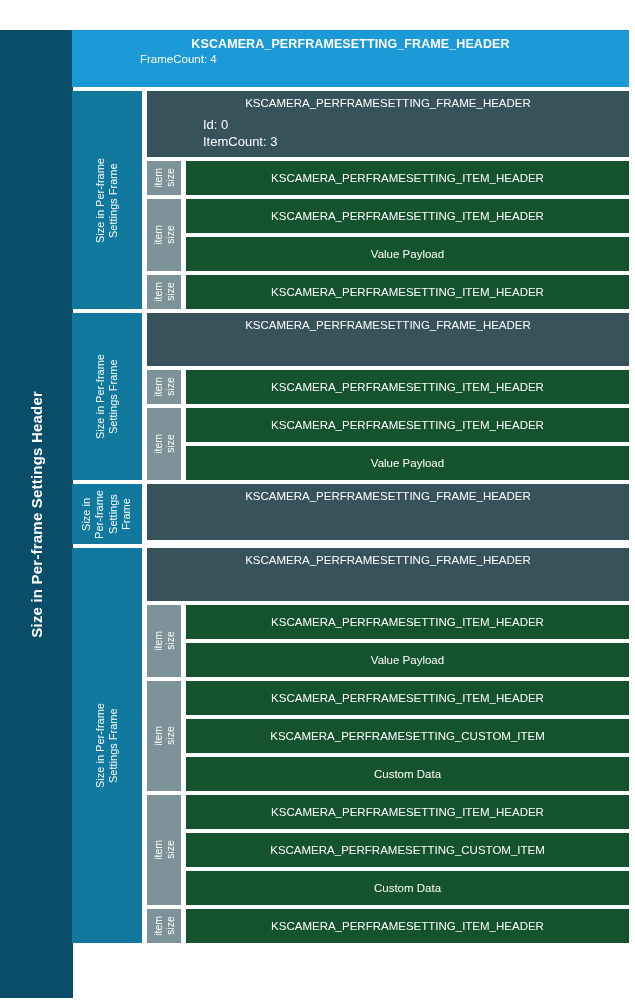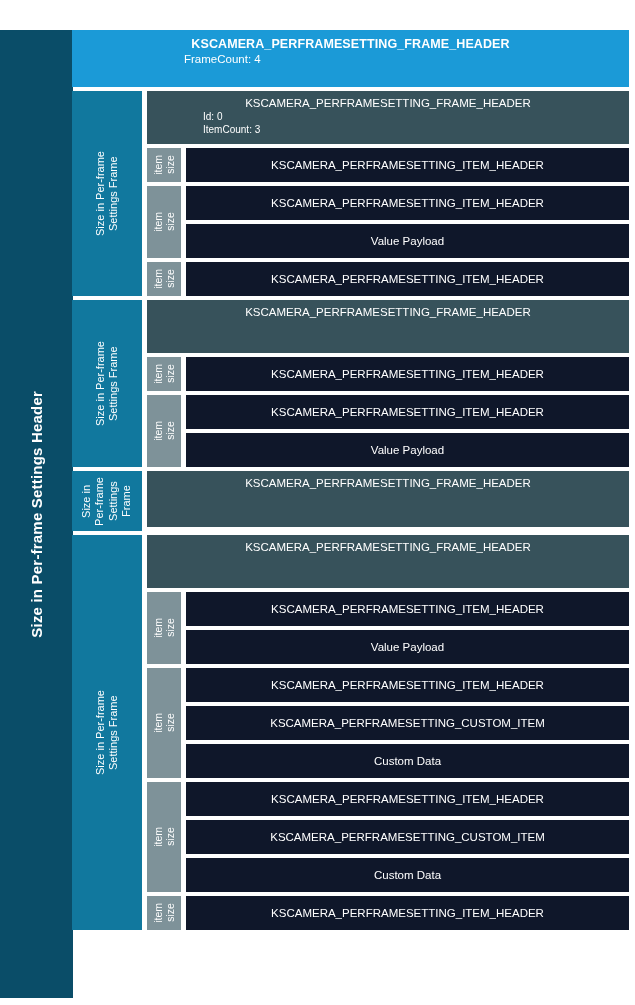--- a/index.html
+++ b/index.html
@@ -64,21 +64,21 @@
     color: #ffffff;
   }
   .top-header-title {
     text-align: center;
     font-size: 12.5px;
     font-weight: bold;
     letter-spacing: 0.1px;
   }
   .top-header-sub {
     font-size: 11.5px;
-    padding-left: 112px;
+    padding-left: 68px;
     margin-top: 2px;
   }
 
   
   .frame {
     display: flex;
     width: 557px;
     margin-bottom: 4px;
   }
   .frame-rail {
@@ -110,23 +110,23 @@
     color: #ffffff;
     box-sizing: border-box;
     padding: 6px 0 7px 0;
     margin-bottom: 4px;
   }
   .frame-header-title {
     text-align: center;
     font-size: 11.5px;
   }
   .frame-header-meta {
-    font-size: 10px;
+    font-size: 13px;
     padding-left: 56px;
-    margin-top: 2px;
+    margin-top: 8px;
     line-height: 1.28;
     white-space: pre-line;
   }
 
   
   .item-group {
     display: flex;
     margin-bottom: 4px;
   }
   .item-size-rail {
@@ -145,21 +145,21 @@
     font-size: 10.5px;
     line-height: 1.18;
     text-align: center;
     white-space: pre-line;
   }
   .item-rows {
     flex: 1 1 auto;
     min-width: 0;
   }
   .item-row {
-    background: #0f172a;
+    background: #14532d;
     color: #ffffff;
     height: 34px;
     display: flex;
     align-items: center;
     justify-content: center;
     font-size: 11.5px;
     text-align: center;
     margin-bottom: 4px;
   }
   .item-row:last-child {

